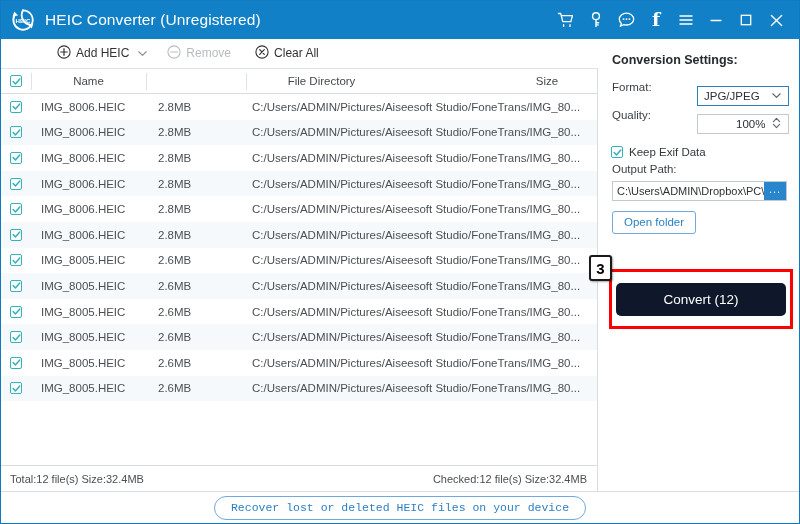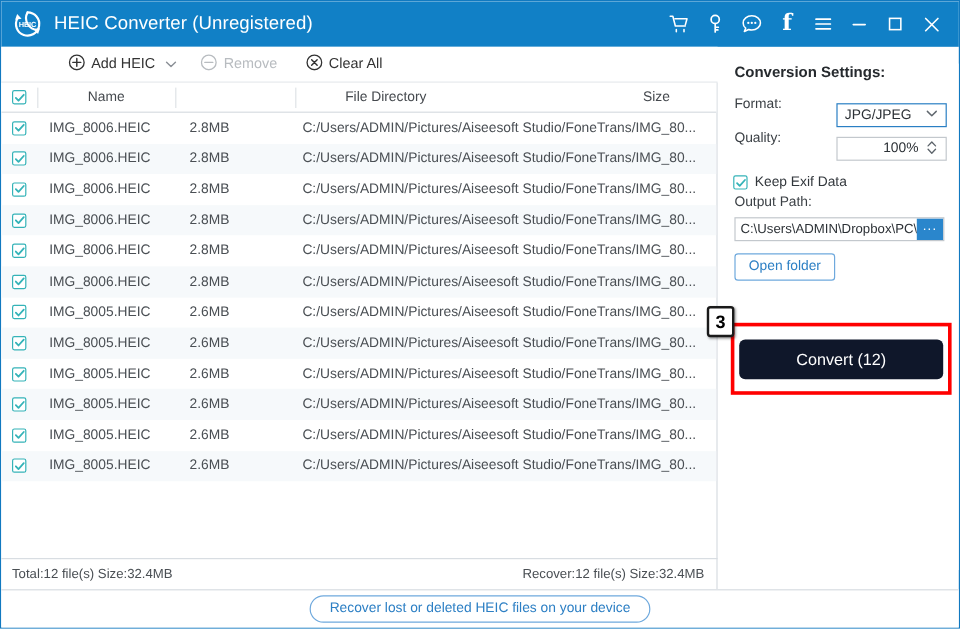--- a/index.html
+++ b/index.html
@@ -155,20 +155,21 @@
   }
   .recover-btn {
     border: 1px solid #6fa9dd;
     border-radius: 12px;
     color: #2c7fc4;
     background: #ffffff;
     font-size: 11.5px;
     padding: 4px 16px 5px 16px;
     cursor: pointer;
     white-space: nowrap;
+    font-family: Liberation Mono, monospace;
   }
 
   
   .rpanel {
     position: absolute; left: 598px; top: 52px;
     width: 200px; height: 422px;
     background: #ffffff;
   }
   .rp-title {
     position: absolute; left: 13px; top: 0px;
@@ -537,21 +538,21 @@
           </div>
           <div class="cell col-name">IMG_8005.HEIC</div>
           <div class="cell col-size">2.6MB</div>
           <div class="cell col-dir">C:/Users/ADMIN/Pictures/Aiseesoft Studio/FoneTrans/IMG_80...</div>
         </div>
       </div>
   </div>
 
   <div class="statusbar">
     <div class="st-left">Total:12 file(s) Size:32.4MB</div>
-    <div class="st-right">Recover:12 file(s) Size:32.4MB</div>
+    <div class="st-right">Checked:12 file(s) Size:32.4MB</div>
   </div>
 
   <div class="rpanel">
     <div class="rp-title">Conversion Settings:</div>
 
     <div class="rp-label" style="position:absolute;left:13px;top:28px;">Format:</div>
     <div class="rp-label" style="position:absolute;left:13px;top:56px;">Quality:</div>
 
     <div class="outpath-label">Output Path:</div>
 

